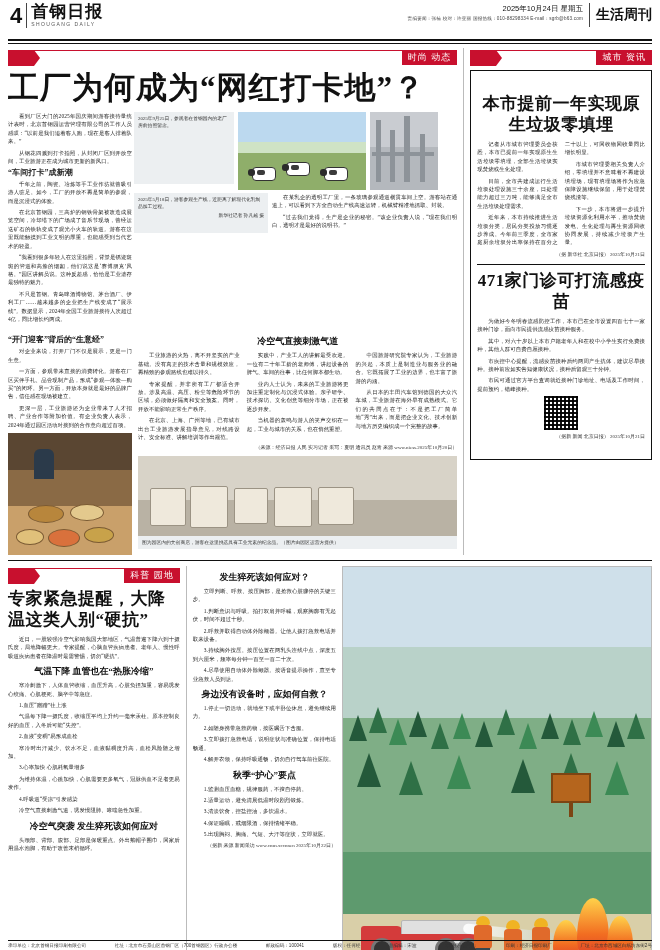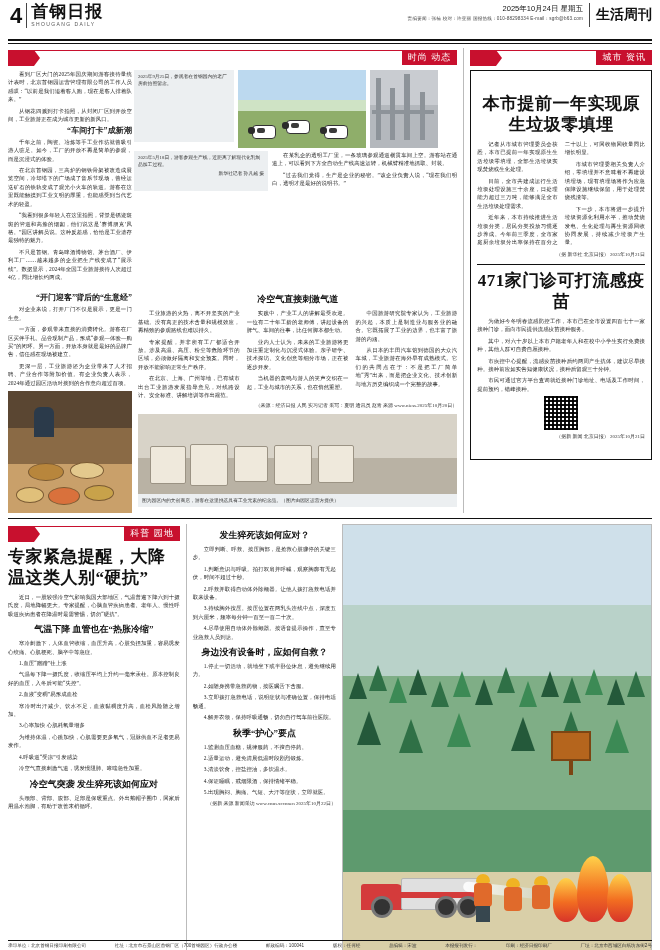--- a/index.html
+++ b/index.html
@@ -38,21 +38,21 @@
   .flag{display:flex;align-items:flex-start;margin:2px 0 4px 0;}
   .flag-mark{width:26px;height:16px;background:#c8102e;position:relative;}
   .flag-mark:after{content:"";position:absolute;right:-6px;top:0;border-left:6px solid #c8102e;border-top:8px solid transparent;border-bottom:8px solid transparent;}
   .flag-line{flex:1;height:1px;background:#c8102e;}
   .flag-label{font-family:"Liberation Sans",sans-serif;font-size:9px;color:#fff;background:#c8102e;padding:1px 6px;letter-spacing:1px;}
 
   
   .headline-xl{font-family:"Liberation Serif",serif;font-weight:bold;font-size:31px;letter-spacing:1px;line-height:36px;margin:2px 0 6px 0;}
   .headline-md{font-family:"Liberation Serif",serif;font-weight:bold;font-size:17px;letter-spacing:.5px;line-height:21px;margin:4px 0 5px 0;}
   .subhead{font-family:"Liberation Serif",serif;font-weight:bold;font-size:9px;text-align:center;margin:5px 0 3px 0;}
-  .subhead-l{font-family:"Liberation Serif",serif;font-weight:bold;font-size:8px;margin:4px 0 2px 0;text-align:right;}
+  .subhead-l{font-family:"Liberation Serif",serif;font-weight:bold;font-size:8px;margin:4px 0 2px 0;}
 
   
   .body{font-size:5.4px;line-height:8.4px;text-align:justify;color:#222;letter-spacing:.1px;}
   .body p{margin:0 0 3px 0;text-indent:11px;}
   .body-2col{column-count:2;column-gap:7px;}
   .body-3col{column-count:3;column-gap:7px;}
   .caption{font-size:4.8px;line-height:7px;color:#333;background:#eceff1;padding:3px 4px;}
   .credit{font-size:5px;line-height:7.5px;color:#333;text-align:right;margin-top:3px;}
 
   
@@ -125,20 +125,21 @@
   <div class="cols">
 
     <div style="width:460px;">
 
       <div class="flag">
         <div class="flag-mark"></div>
         <div class="flag-line"></div>
         <div class="flag-label">时尚 动态</div>
       </div>
 
+      <div class="headline-xl">工厂为何成为“网红打卡地”？</div>
 
       <div style="display:flex;gap:2px;">
 
         <div style="width:124px;" class="body">
           <p>看到厂区大门的2025年国庆期间游客接待量统计表时，北京首钢园运营管理有限公司的工作人员感叹：“以前是我们追着客人跑，现在是客人排着队来。”</p>
           <p>从钢花四溅到打卡拍照，从封闭厂区到开放空间，工业旅游正在成为城市更新的新风口。</p>
           <div class="subhead-l">“车间打卡”成新潮</div>
           <p>千年之前，陶瓷、冶炼等手工业作坊就曾吸引游人驻足。如今，工厂的开放不再是简单的参观，而是沉浸式的体验。</p>
           <p>在北京首钢园，三高炉的钢铁骨架被改造成展览空间，冷却塔下的广场成了音乐节现场，曾经运送矿石的铁轨变成了观光小火车的轨道。游客在这里既能触摸到工业文明的厚重，也能感受到当代艺术的轻盈。</p>
           <p>“我看到很多年轻人在这里拍照，背景是锈迹斑斑的管道和高耸的烟囱，他们说这是‘赛博朋克’风格。”园区讲解员说。这种反差感，恰恰是工业遗存最独特的魅力。</p>

